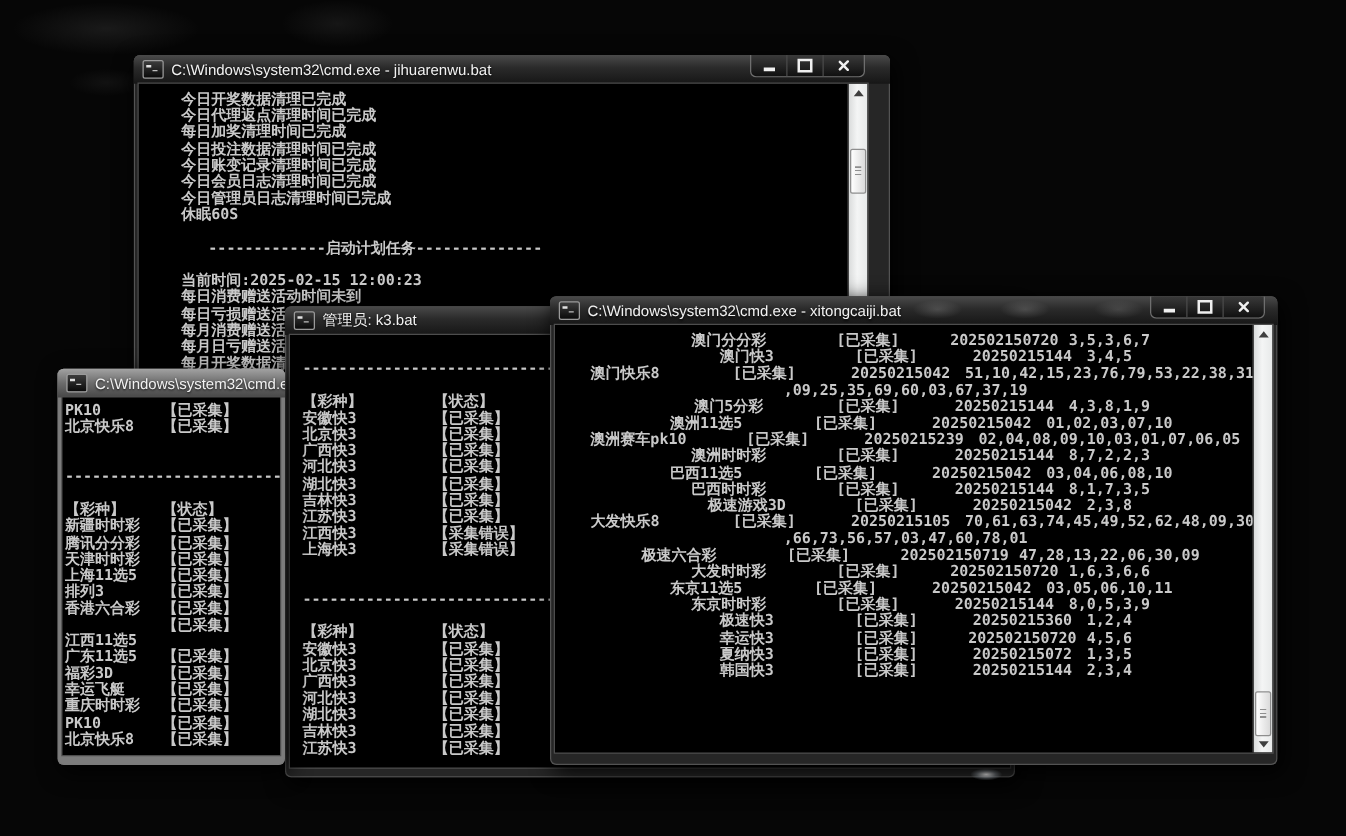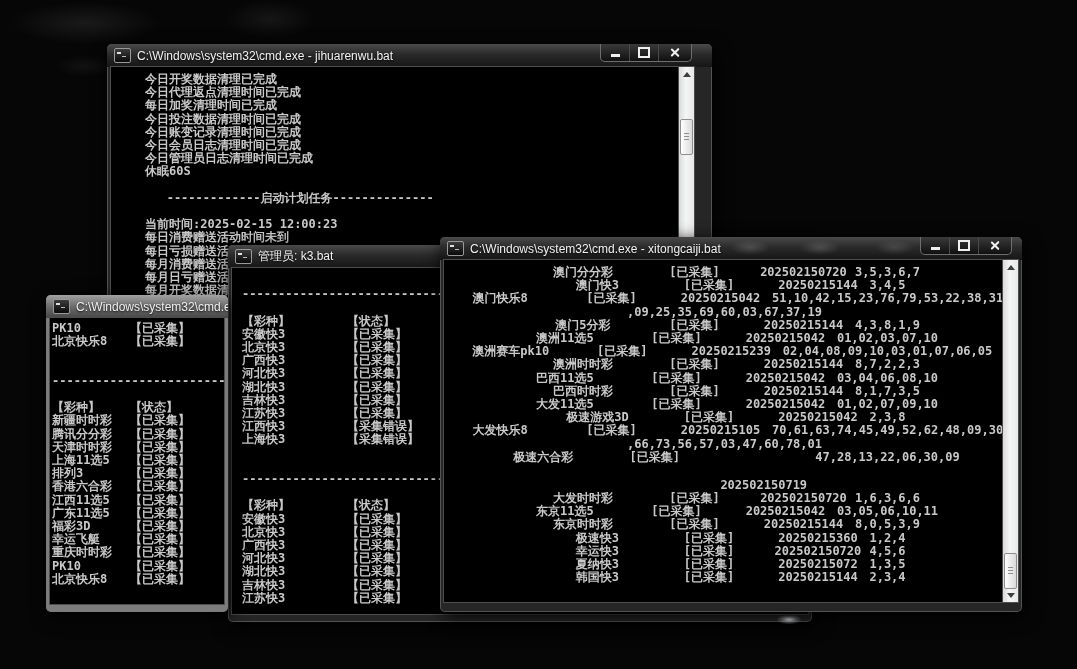--- a/index.html
+++ b/index.html
@@ -180,21 +180,21 @@
         <div class="console-line"><span class="cell"></span></div>
         <div class="console-line"><span class="cell">--------------------------</span></div>
         <div class="console-line"><span class="cell"></span></div>
         <div class="console-line"><span class="cell" style="width: 78px;">【彩种】</span><span class="cell">【状态】</span></div>
         <div class="console-line"><span class="cell" style="width: 78px;">新疆时时彩</span><span class="cell">【已采集】</span></div>
         <div class="console-line"><span class="cell" style="width: 78px;">腾讯分分彩</span><span class="cell">【已采集】</span></div>
         <div class="console-line"><span class="cell" style="width: 78px;">天津时时彩</span><span class="cell">【已采集】</span></div>
         <div class="console-line"><span class="cell" style="width: 78px;">上海11选5</span><span class="cell">【已采集】</span></div>
         <div class="console-line"><span class="cell" style="width: 78px;">排列3</span><span class="cell">【已采集】</span></div>
         <div class="console-line"><span class="cell" style="width: 78px;">香港六合彩</span><span class="cell">【已采集】</span></div>
-        <div class="console-line"><span class="cell" style="width: 78px;">江西11选5</span><span class="cell">【已采集】</span></div>
+        <div class="console-line"><span class="cell" style="width: 78px; margin-top: 12px;">江西11选5</span><span class="cell">【已采集】</span></div>
         <div class="console-line"><span class="cell" style="width: 78px;">广东11选5</span><span class="cell">【已采集】</span></div>
         <div class="console-line"><span class="cell" style="width: 78px;">福彩3D</span><span class="cell">【已采集】</span></div>
         <div class="console-line"><span class="cell" style="width: 78px;">幸运飞艇</span><span class="cell">【已采集】</span></div>
         <div class="console-line"><span class="cell" style="width: 78px;">重庆时时彩</span><span class="cell">【已采集】</span></div>
         <div class="console-line"><span class="cell" style="width: 78px;">PK10</span><span class="cell">【已采集】</span></div>
         <div class="console-line"><span class="cell" style="width: 78px;">北京快乐8</span><span class="cell">【已采集】</span></div>
       </div>
   </div>
 </div>
 
@@ -222,25 +222,24 @@
         <div class="console-line"><span class="cell" style="width: 108px;">澳门分分彩</span><span class="cell" style="width: 115px;">[已采集]</span><span class="cell" style="width: 103px;">202502150720</span><span class="cell">3,5,3,6,7</span></div>
         <div class="console-line"><span class="cell" style="width: 108px;">澳门快3</span><span class="cell" style="width: 115px;">[已采集]</span><span class="cell" style="width: 103px;">20250215144</span><span class="cell">3,4,5</span></div>
         <div class="console-line"><span class="cell" style="width: 108px;">澳门快乐8</span><span class="cell" style="width: 115px;">[已采集]</span><span class="cell" style="width: 103px;">20250215042</span><span class="cell">51,10,42,15,23,76,79,53,22,38,31</span></div>
         <div class="console-line"><span class="cell">,09,25,35,69,60,03,67,37,19</span></div>
         <div class="console-line"><span class="cell" style="width: 108px;">澳门5分彩</span><span class="cell" style="width: 115px;">[已采集]</span><span class="cell" style="width: 103px;">20250215144</span><span class="cell">4,3,8,1,9</span></div>
         <div class="console-line"><span class="cell" style="width: 108px;">澳洲11选5</span><span class="cell" style="width: 115px;">[已采集]</span><span class="cell" style="width: 103px;">20250215042</span><span class="cell">01,02,03,07,10</span></div>
         <div class="console-line"><span class="cell" style="width: 108px;">澳洲赛车pk10</span><span class="cell" style="width: 115px;">[已采集]</span><span class="cell" style="width: 103px;">20250215239</span><span class="cell">02,04,08,09,10,03,01,07,06,05</span></div>
         <div class="console-line"><span class="cell" style="width: 108px;">澳洲时时彩</span><span class="cell" style="width: 115px;">[已采集]</span><span class="cell" style="width: 103px;">20250215144</span><span class="cell">8,7,2,2,3</span></div>
         <div class="console-line"><span class="cell" style="width: 108px;">巴西11选5</span><span class="cell" style="width: 115px;">[已采集]</span><span class="cell" style="width: 103px;">20250215042</span><span class="cell">03,04,06,08,10</span></div>
         <div class="console-line"><span class="cell" style="width: 108px;">巴西时时彩</span><span class="cell" style="width: 115px;">[已采集]</span><span class="cell" style="width: 103px;">20250215144</span><span class="cell">8,1,7,3,5</span></div>
-        <div class="console-line"><span class="cell" style="width: 108px;">大发11选5</span><span class="cell" style="width: 115px;">[已采集]</span><span class="cell" style="width: 103px;">20250215042</span><span class="cell">01,02,07,09,10</span></div>
         <div class="console-line"><span class="cell" style="width: 108px;">极速游戏3D</span><span class="cell" style="width: 115px;">[已采集]</span><span class="cell" style="width: 103px;">20250215042</span><span class="cell">2,3,8</span></div>
         <div class="console-line"><span class="cell" style="width: 108px;">大发快乐8</span><span class="cell" style="width: 115px;">[已采集]</span><span class="cell" style="width: 103px;">20250215105</span><span class="cell">70,61,63,74,45,49,52,62,48,09,30</span></div>
         <div class="console-line"><span class="cell">,66,73,56,57,03,47,60,78,01</span></div>
-        <div class="console-line"><span class="cell" style="width: 108px;">极速六合彩</span><span class="cell" style="width: 115px;">[已采集]</span><span class="cell" style="width: 103px; margin-top: 28px;">202502150719</span><span class="cell">47,28,13,22,06,30,09</span></div>
+        <div class="console-line"><span class="cell" style="width: 108px;">极速六合彩</span><span class="cell" style="width: 115px;">[已采集]</span><span class="cell" style="width: 103px;">202502150719</span><span class="cell">47,28,13,22,06,30,09</span></div>
         <div class="console-line"><span class="cell" style="width: 108px;">大发时时彩</span><span class="cell" style="width: 115px;">[已采集]</span><span class="cell" style="width: 103px;">202502150720</span><span class="cell">1,6,3,6,6</span></div>
         <div class="console-line"><span class="cell" style="width: 108px;">东京11选5</span><span class="cell" style="width: 115px;">[已采集]</span><span class="cell" style="width: 103px;">20250215042</span><span class="cell">03,05,06,10,11</span></div>
         <div class="console-line"><span class="cell" style="width: 108px;">东京时时彩</span><span class="cell" style="width: 115px;">[已采集]</span><span class="cell" style="width: 103px;">20250215144</span><span class="cell">8,0,5,3,9</span></div>
         <div class="console-line"><span class="cell" style="width: 108px;">极速快3</span><span class="cell" style="width: 115px;">[已采集]</span><span class="cell" style="width: 103px;">20250215360</span><span class="cell">1,2,4</span></div>
         <div class="console-line"><span class="cell" style="width: 108px;">幸运快3</span><span class="cell" style="width: 115px;">[已采集]</span><span class="cell" style="width: 103px;">202502150720</span><span class="cell">4,5,6</span></div>
         <div class="console-line"><span class="cell" style="width: 108px;">夏纳快3</span><span class="cell" style="width: 115px;">[已采集]</span><span class="cell" style="width: 103px;">20250215072</span><span class="cell">1,3,5</span></div>
         <div class="console-line"><span class="cell" style="width: 108px;">韩国快3</span><span class="cell" style="width: 115px;">[已采集]</span><span class="cell" style="width: 103px;">20250215144</span><span class="cell">2,3,4</span></div>
       </div>
     <div class="scrollbar" style="right:0;top:0;bottom:0;">
       <div class="sb-btn">

